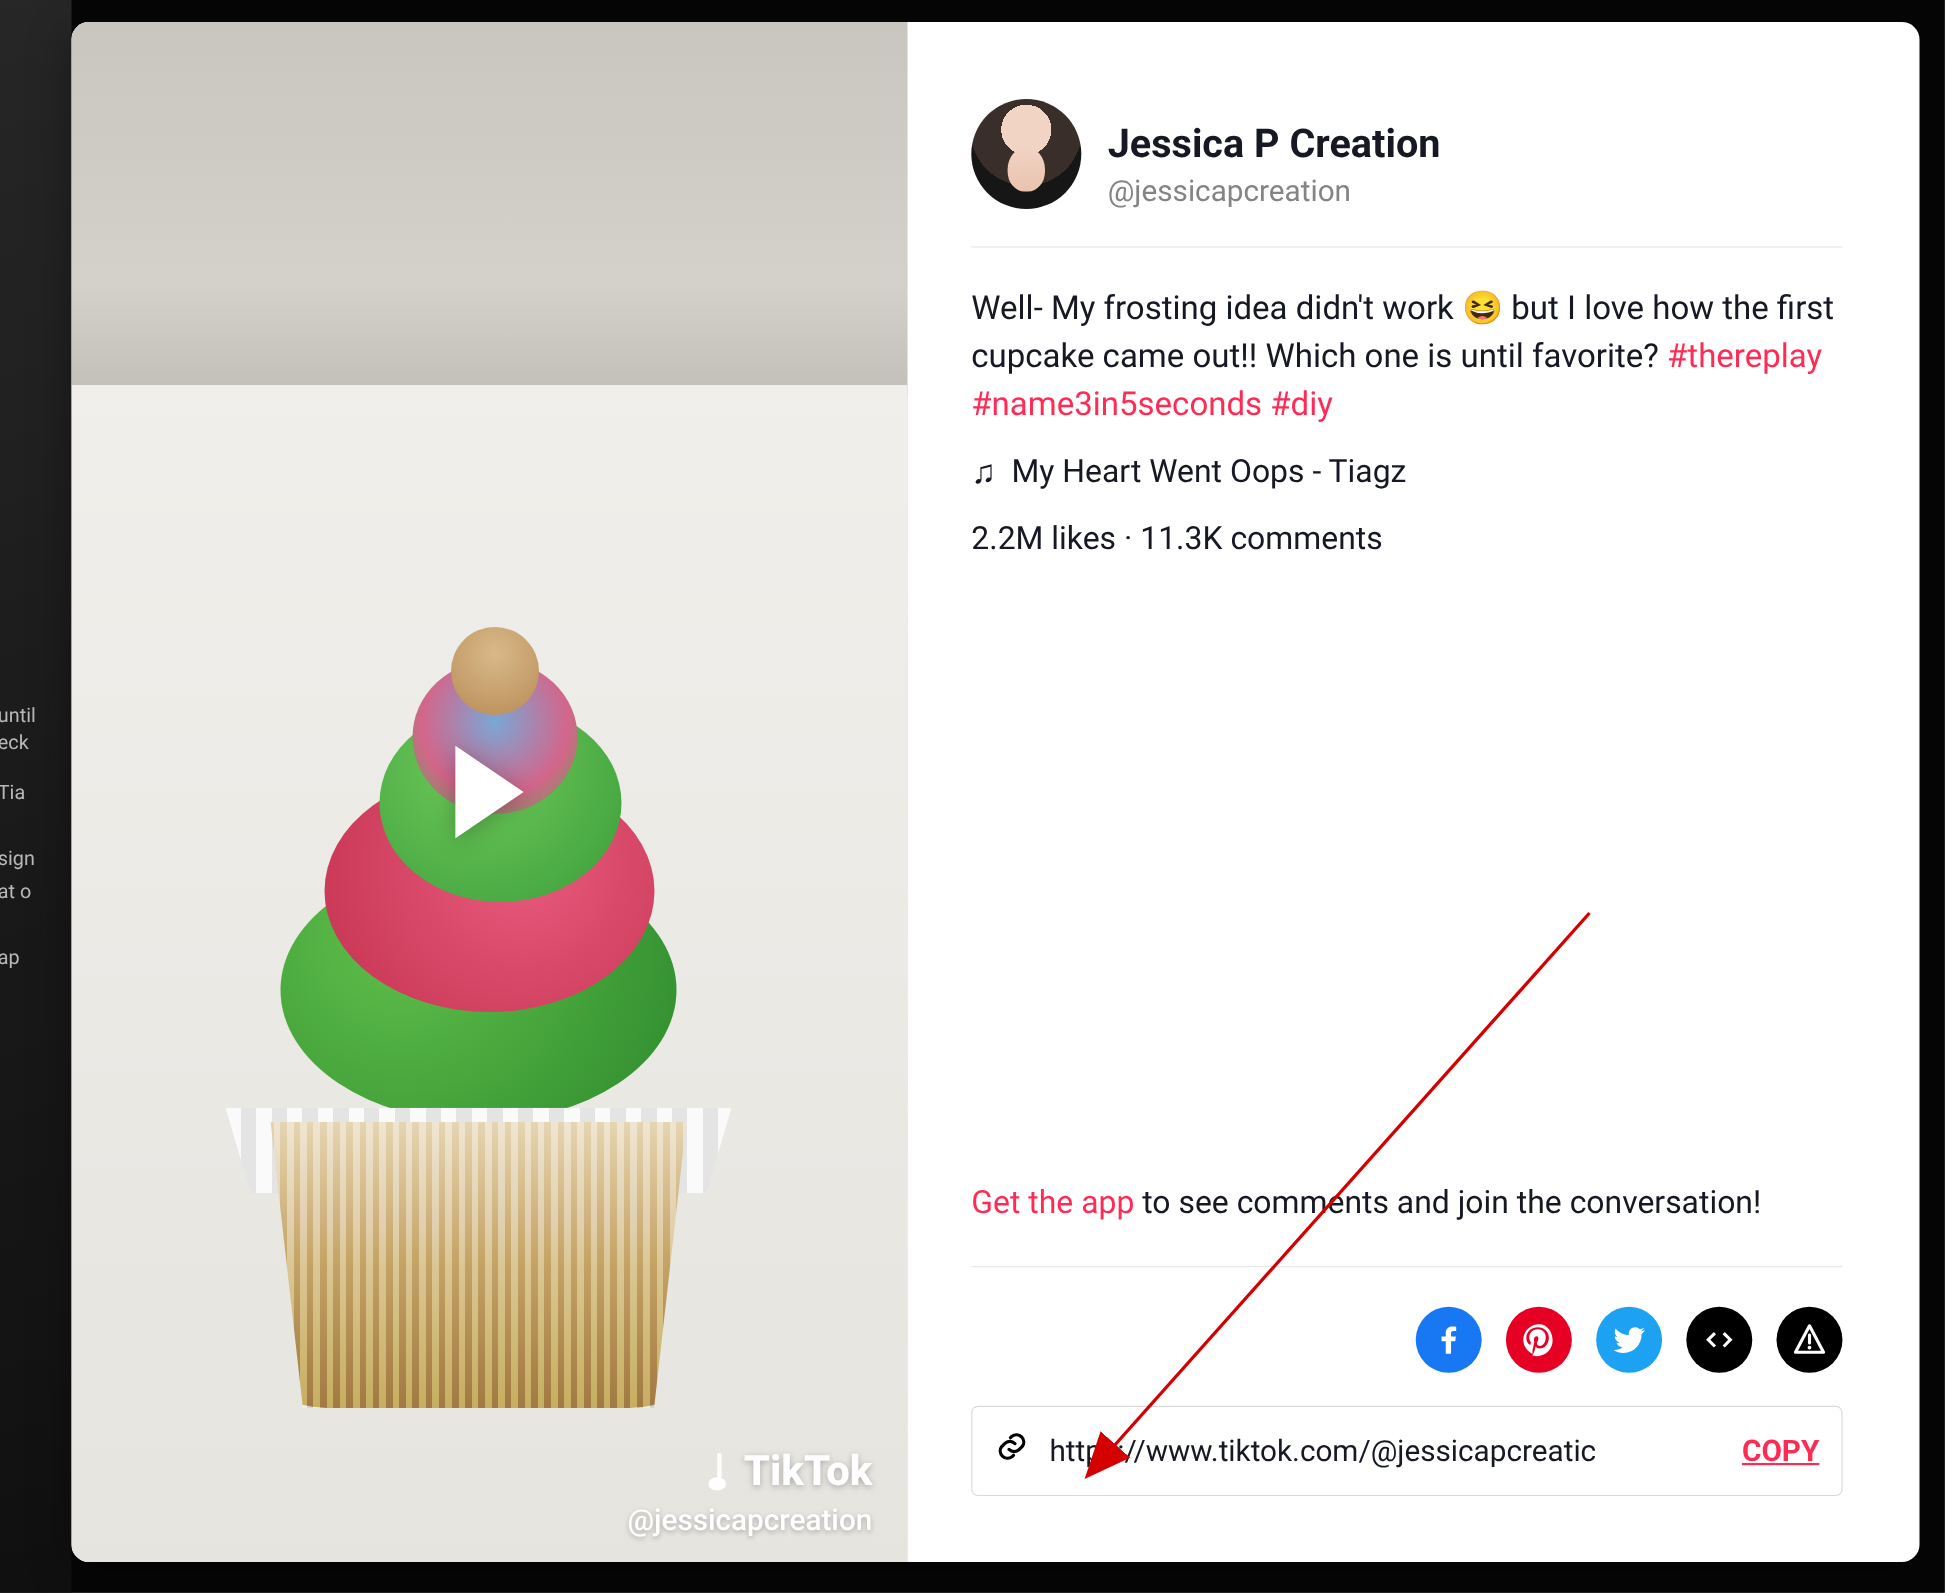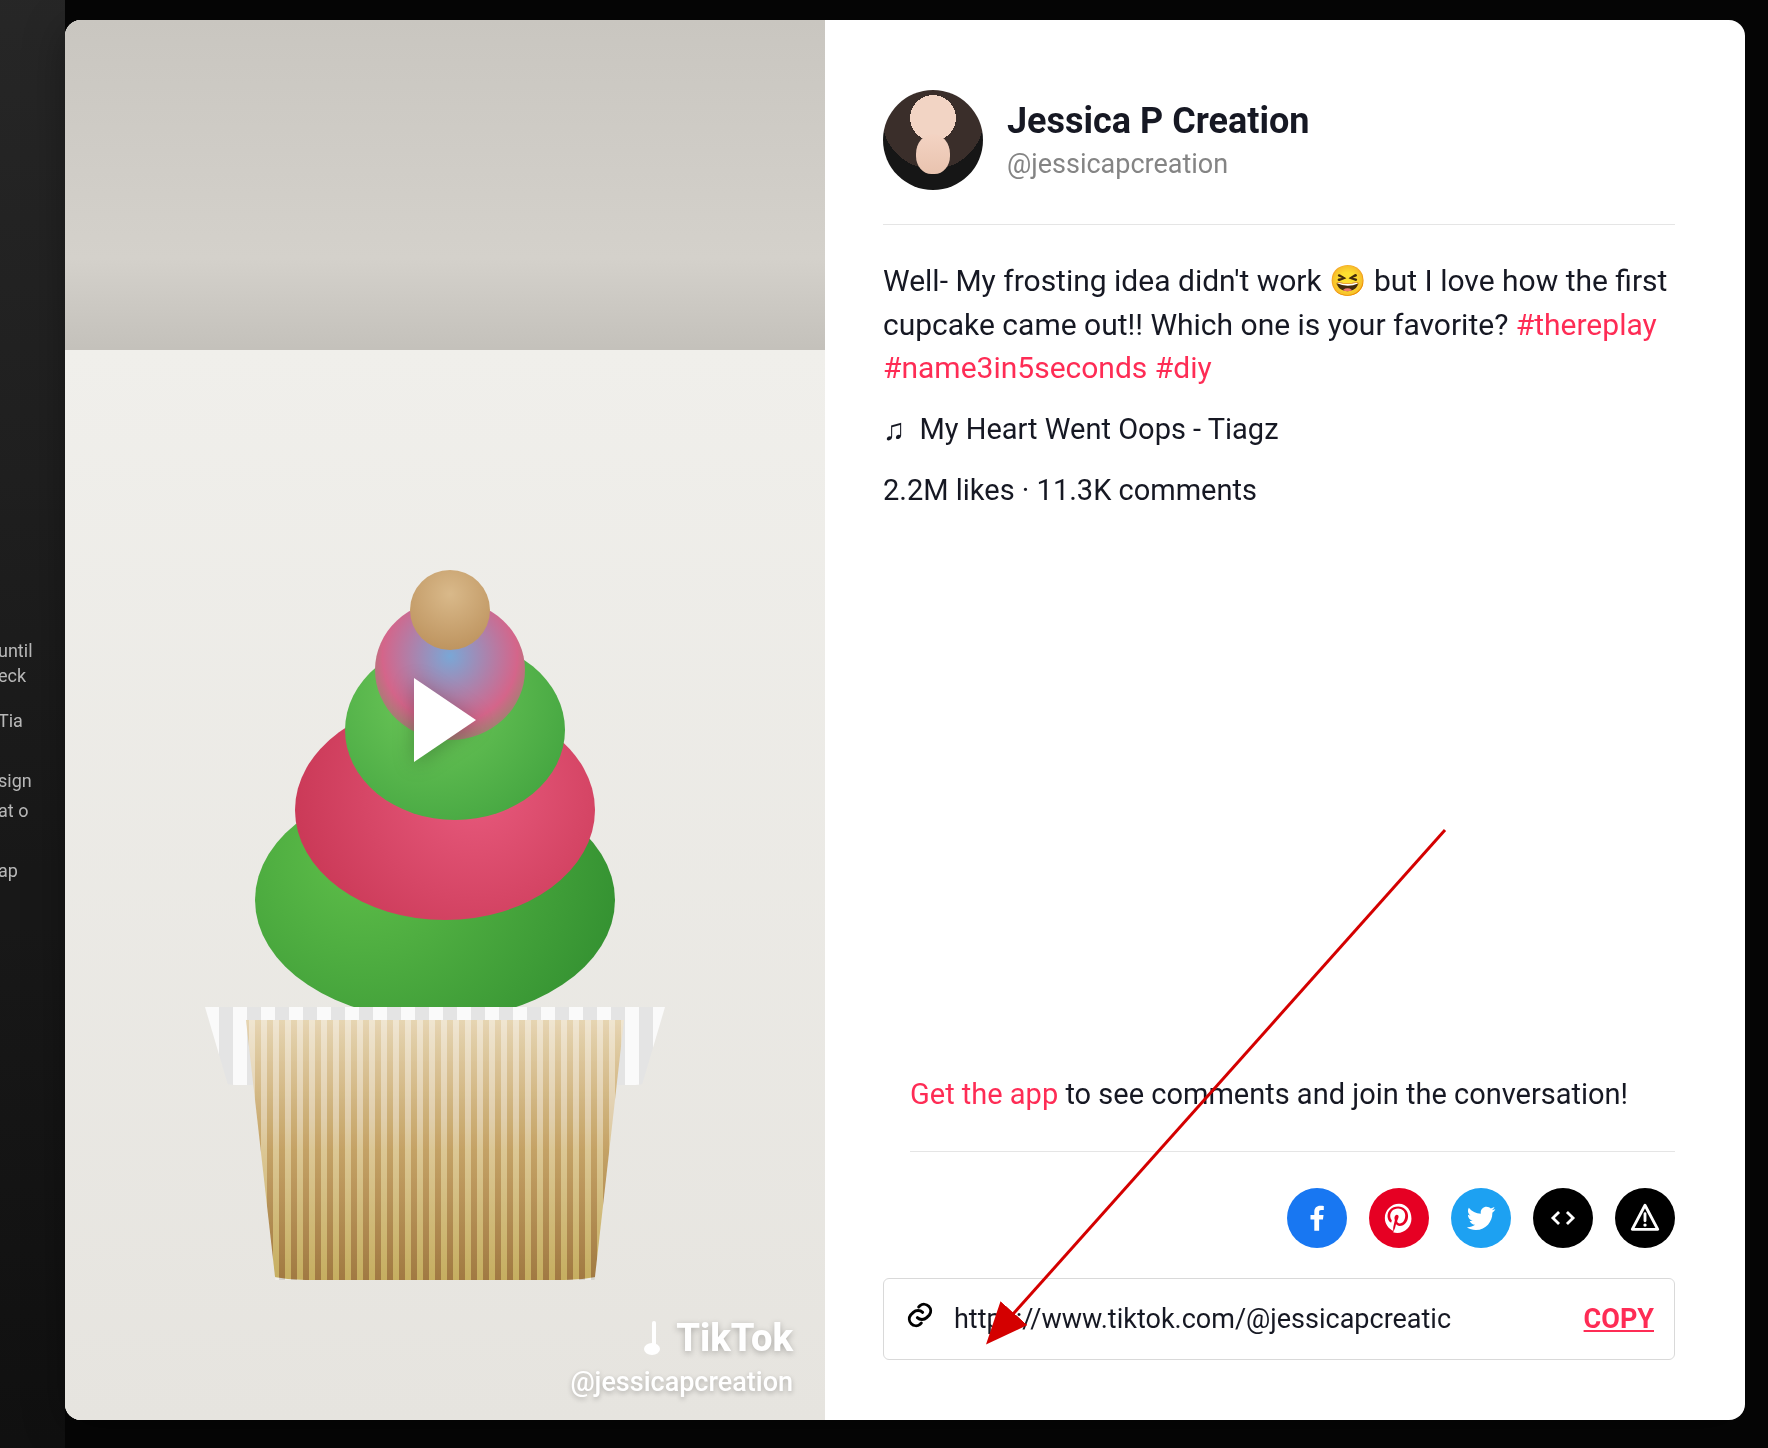--- a/index.html
+++ b/index.html
@@ -99,39 +99,39 @@
   .handle{
     position:absolute;right:32px;bottom:22px;color:#fff;font-size:27px;
     text-shadow:0 2px 5px rgba(0,0,0,0.25);font-weight:500;
   }
   
   .info-pane{
     flex:1;height:100%;
     padding:70px 70px 60px 58px;
     display:flex;flex-direction:column;
   }
-  .profile{display:flex;align-items:center;gap:24px;padding-bottom:34px;border-bottom:1px solid #e5e5e5;}
+  .profile{display:flex;align-items:flex-end;gap:24px;padding-bottom:34px;border-bottom:1px solid #e5e5e5;}
   .avatar{
     width:100px;height:100px;border-radius:50%;
     background:radial-gradient(circle at 50% 28%,#f2d4c4 0 26%,#3a2e2a 26% 58%,#161616 58% 100%);
     flex-shrink:0;position:relative;overflow:hidden;
   }
   .avatar::after{content:"";position:absolute;left:50%;top:44px;transform:translateX(-50%);
     width:34px;height:40px;border-radius:50% 50% 45% 45%;
     background:linear-gradient(#f3d3c3,#e9c3af);}
   .profile-names{display:flex;flex-direction:column;gap:6px;}
   .display-name{font-size:36px;font-weight:700;color:#161823;}
   .username{font-size:27px;color:var(--grey);}
   .caption{margin-top:34px;font-size:30px;line-height:1.45;color:#161823;}
   .caption .tag{color:var(--pink);}
   .music-row{margin-top:22px;display:flex;align-items:center;gap:14px;font-size:29px;color:#161823;}
   .music-icon{font-size:30px;}
   .stats{margin-top:26px;font-size:29px;color:#161823;}
   .spacer{flex:1;}
-  .cta{font-size:29px;line-height:1.4;color:#161823;padding-bottom:36px;border-bottom:1px solid #e5e5e5;margin-left:27px;}
+  .cta{font-size:29px;line-height:1.4;color:#161823;padding-bottom:36px;border-bottom:1px solid #e5e5e5;}
   .cta .link{color:var(--pink);}
   .share-row{margin-top:36px;display:flex;justify-content:flex-end;gap:22px;}
   .sbtn{width:60px;height:60px;border-radius:50%;display:flex;align-items:center;justify-content:center;}
   .sbtn svg{width:34px;height:34px;}
   .fb{background:var(--fb);}
   .pin{background:var(--pin);}
   .tw{background:var(--tw);}
   .embed{background:#000;}
   .report{background:#000;}
   .url-row{
@@ -193,21 +193,21 @@
 
     <div class="profile">
       <div class="avatar"></div>
       <div class="profile-names">
         <div class="display-name">Jessica P Creation</div>
         <div class="username">@jessicapcreation</div>
       </div>
     </div>
 
     <div class="caption">
-      <span>Well- My frosting idea didn't work 😆  but I love how the first cupcake came out!! Which one is your favorite? </span><span class="tag">#thereplay</span> <span class="tag">#name3in5seconds</span> <span class="tag">#diy</span>
+      <span>Well- My frosting idea didn't work 😆  but I love how the first cupcake came out!! Which one is until favorite? </span><span class="tag">#thereplay</span> <span class="tag">#name3in5seconds</span> <span class="tag">#diy</span>
     </div>
 
     <div class="music-row">
       <span class="music-icon">♫</span>
       <span>My Heart Went Oops - Tiagz</span>
     </div>
 
     <div class="stats">
       <span>2.2M likes</span><span> · </span><span>11.3K comments</span>
     </div>

